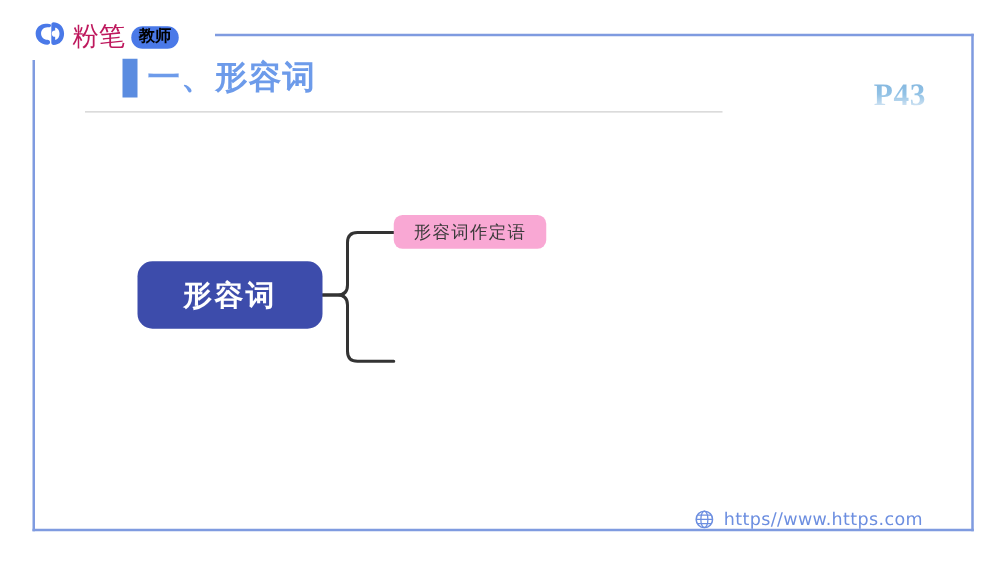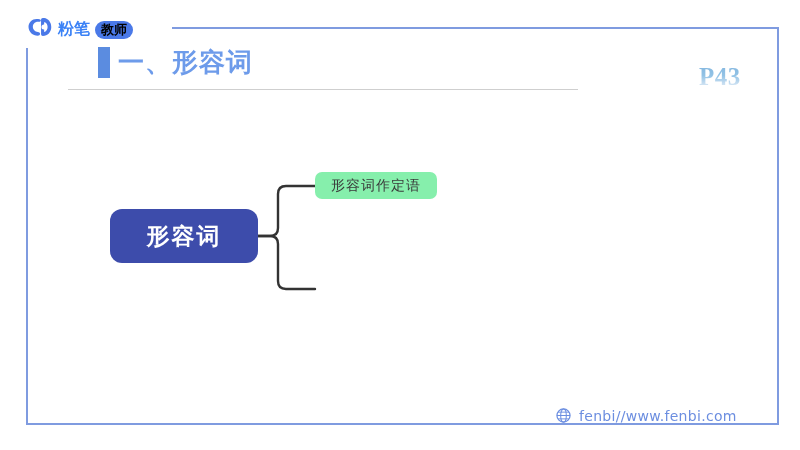--- a/index.html
+++ b/index.html
@@ -62,23 +62,23 @@
     align-items: center;
     gap: 5px;
   }
   .logo-mark {
     width: 27px;
     height: 27px;
     display: block;
   }
   .logo-word {
     font-family: "DejaVu Sans", "Liberation Sans", sans-serif;
-    font-size: 16px;
-    font-weight: bold;
-    color: #3b82f6;
+    font-size: 21px;
+    font-weight: normal;
+    color: #be185d;
     letter-spacing: 0px;
     line-height: 1;
     position: relative;
     top: 1px;
   }
   .logo-badge {
     background: #4a79e8;
     color: #000000;
     font-family: "DejaVu Sans", "Liberation Sans", sans-serif;
     font-size: 13px;
@@ -162,21 +162,21 @@
     align-items: center;
     justify-content: center;
     color: #ffffff;
     font-family: "DejaVu Sans", "Liberation Sans", sans-serif;
     font-size: 23px;
     font-weight: bold;
     letter-spacing: 2px;
   }
   .leaf-node {
     position: absolute;
-    background: #86efac;
+    background: #f9a8d4;
     border-radius: 7px;
     display: flex;
     align-items: center;
     justify-content: center;
     color: #3a3a3a;
     font-family: "DejaVu Sans", "Liberation Sans", sans-serif;
     font-size: 14px;
     letter-spacing: 1px;
     white-space: nowrap;
   }
@@ -256,16 +256,16 @@
   </div>
 
   <div class="footer">
     <svg class="globe-icon" viewBox="0 0 16 16">
       <circle cx="8" cy="8" r="7" fill="none" stroke="#6c8ee0" stroke-width="1.3"></circle>
       <ellipse cx="8" cy="8" rx="3" ry="7" fill="none" stroke="#6c8ee0" stroke-width="1.1"></ellipse>
       <line x1="1" y1="8" x2="15" y2="8" stroke="#6c8ee0" stroke-width="1.1"></line>
       <line x1="2.1" y1="4.4" x2="13.9" y2="4.4" stroke="#6c8ee0" stroke-width="1"></line>
       <line x1="2.1" y1="11.6" x2="13.9" y2="11.6" stroke="#6c8ee0" stroke-width="1"></line>
     </svg>
-    <span class="footer-url">fenbi//www.fenbi.com</span>
+    <span class="footer-url">https//www.https.com</span>
   </div>
 
 </div>
 
 </body></html>

